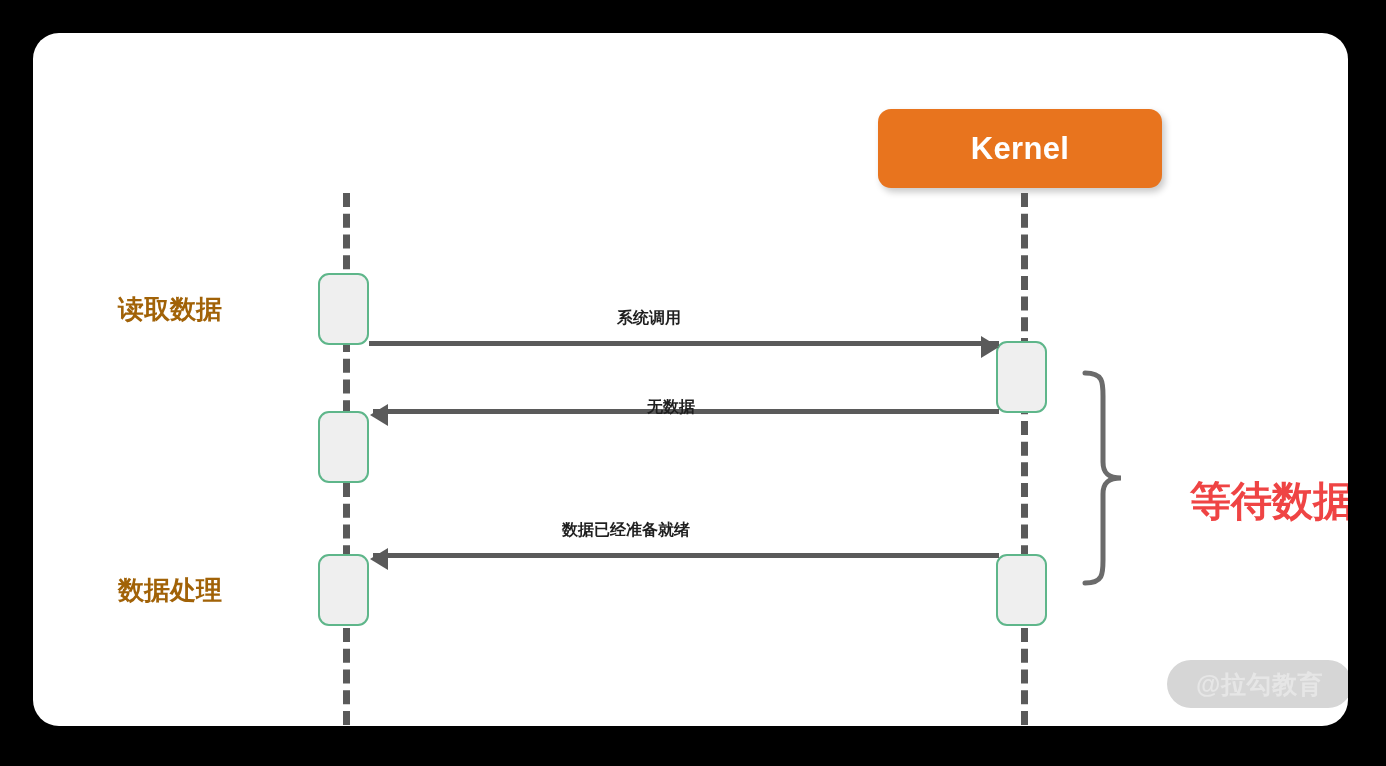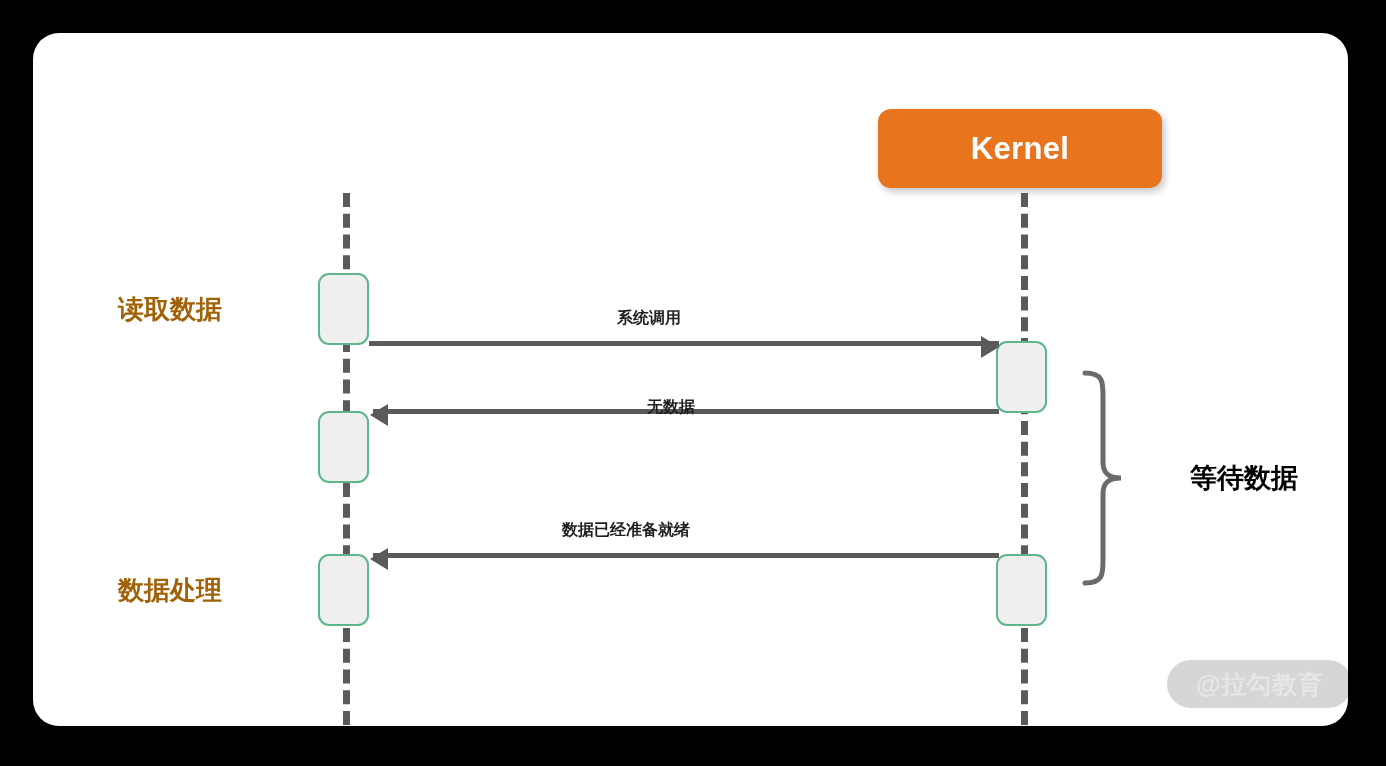--- a/index.html
+++ b/index.html
@@ -133,23 +133,23 @@
   #brace-wait {
     position: absolute;
     left: 1048px;
     top: 337px;
     width: 44px;
     height: 216px;
   }
   #brace-label-wait {
     position: absolute;
     left: 1157px;
-    top: 432px;
-    color: #000000;
-    font-size: 27px;
+    top: 448px;
+    color: #ef4444;
+    font-size: 41px;
     font-weight: 700;
     white-space: nowrap;
     line-height: 1;
   }
 
   
   #watermark {
     position: absolute;
     left: 1134px;
     top: 627px;

